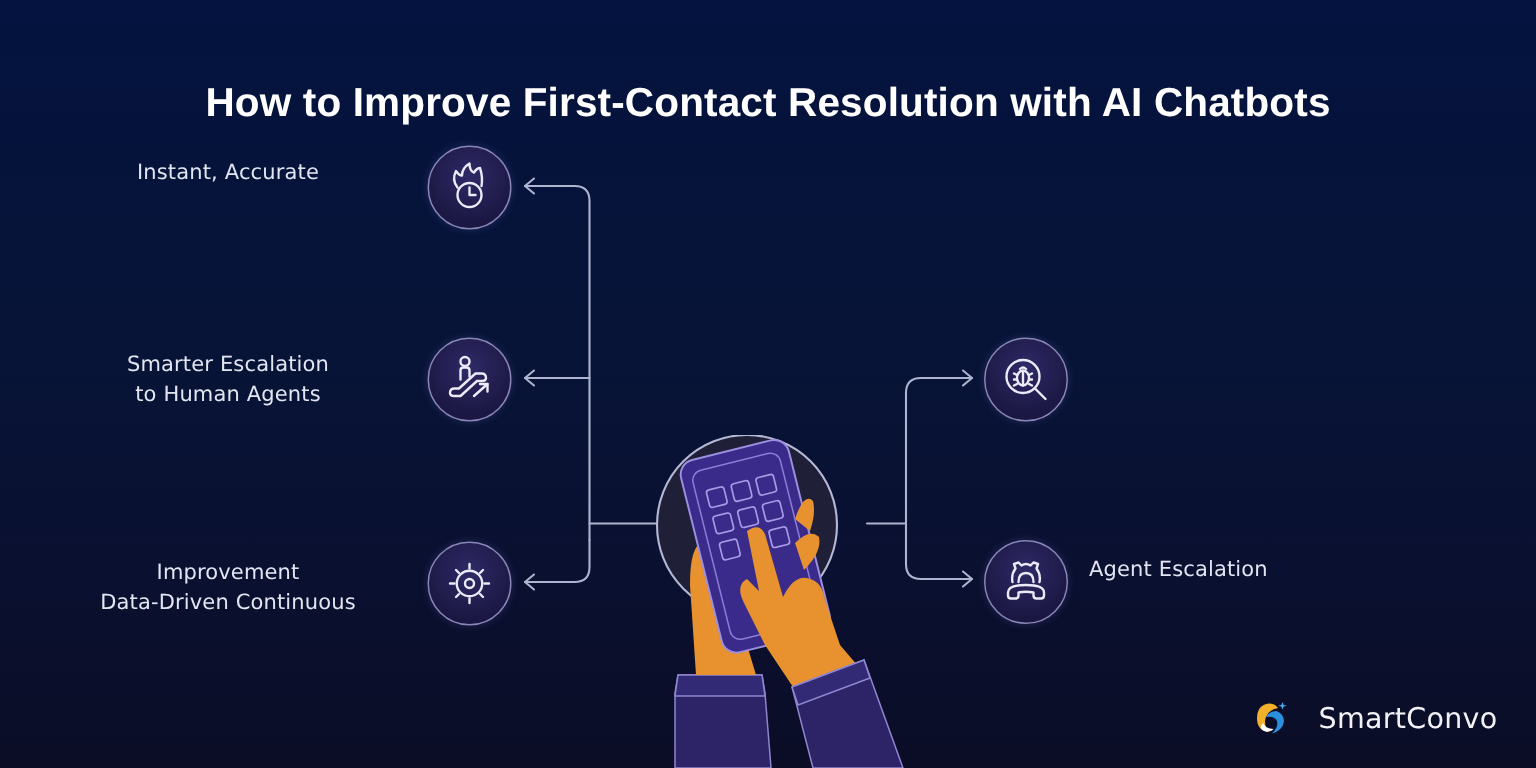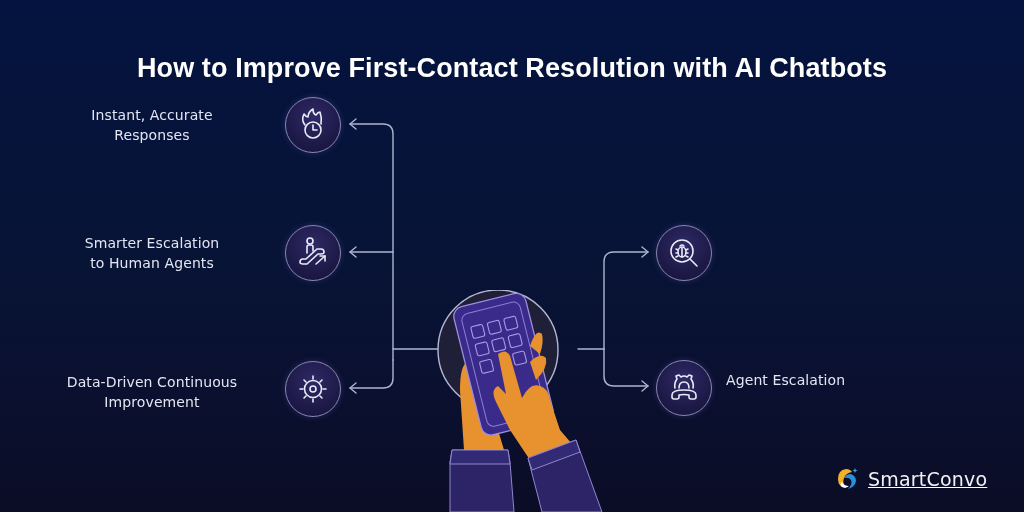--- a/index.html
+++ b/index.html
@@ -23,21 +23,21 @@
   .label.right { text-align:left; width:260px; }
   .label span { display:block; white-space:nowrap; }
   .icon-circle {
     position:absolute; width:54px; height:54px; border-radius:50%;
     border:1.5px solid #8a86b8;
     background: radial-gradient(circle at 50% 35%, #2e2a66 0%, #1e1a48 60%, #15123a 100%);
     box-shadow: 0 0 6px rgba(120,110,200,0.25);
   }
   .icon-circle svg { position:absolute; left:0; top:0; width:54px; height:54px; }
   .center-illus { position:absolute; left:380px; top:290px; width:260px; height:222px; }
-  .logo { position:absolute; left:834px; top:466px; display:flex; align-items:center; gap:8px;text-decoration:underline; }
+  .logo { position:absolute; left:834px; top:466px; display:flex; align-items:center; gap:19px; }
   .logo-text { font-family:"DejaVu Sans", sans-serif; font-size:19px; color:#f2f2f6; letter-spacing:0.2px; }
 </style>
 </head>
 <body>
 
 <div class="title">How to Improve First-Contact Resolution with AI Chatbots</div>
 
 <svg class="connectors" viewBox="0 0 1024 512">
   <g fill="none" stroke="#aeb4d0" stroke-width="1.4" stroke-linecap="round" stroke-linejoin="round">
 
@@ -54,21 +54,20 @@
     <path d="M604 349 L604 376 Q604 386 614 386 L648 386"></path>
     <path d="M578 349 L604 349"></path>
 
     <path d="M642 247 L648 252 L642 257"></path>
     <path d="M642 381 L648 386 L642 391"></path>
   </g>
 </svg>
 
 <div class="label left" style="left:32px; top:105px;">
   <span>Instant, Accurate</span>
-  <span>Responses</span>
 </div>
 <div class="icon-circle" style="left:285px; top:97px;">
   <svg viewBox="0 0 54 54" fill="none" stroke="#ece9f8" stroke-width="1.6" stroke-linecap="round" stroke-linejoin="round">
     <path d="M19 27 Q15 22 18 16 Q20 19 22 19 Q22 14 27 11 Q27 16 30 17 Q32 14 34 14 Q36 20 35 26"></path>
     <circle cx="27" cy="32" r="8"></circle>
     <path d="M27 27 L27 32 L31 32"></path>
   </svg>
 </div>
 
 <div class="label left" style="left:32px; top:233px;">
@@ -79,22 +78,22 @@
   <svg viewBox="0 0 54 54" fill="none" stroke="#ece9f8" stroke-width="1.6" stroke-linecap="round" stroke-linejoin="round">
     <circle cx="24" cy="15" r="3"></circle>
     <path d="M21 27 L21 21 Q21 19 23 19 L25 19 Q27 19 27 21 L27 25"></path>
     <path d="M14 36 Q14 33 17 33 L20 33 L31 23 L35 23 Q38 23 38 26 Q38 28 35 28 L32 28 L21 38 L17 38 Q14 38 14 36 Z"></path>
     <path d="M30 38 L39 30"></path>
     <path d="M34 30 L39 30 L39 35"></path>
   </svg>
 </div>
 
 <div class="label left" style="left:32px; top:372px;">
+  <span>Improvement</span>
   <span>Data-Driven Continuous</span>
-  <span>Improvement</span>
 </div>
 <div class="icon-circle" style="left:285px; top:361px;">
   <svg viewBox="0 0 54 54" fill="none" stroke="#ece9f8" stroke-width="1.6" stroke-linecap="round" stroke-linejoin="round">
     <circle cx="27" cy="27" r="8.5"></circle>
     <circle cx="27" cy="27" r="3"></circle>
     <path d="M27 14 L27 17 M27 37 L27 40 M14 27 L17 27 M37 27 L40 27 M18 18 L20 20 M34 34 L36 36 M36 18 L34 20 M18 36 L20 34"></path>
   </svg>
 </div>
 
 <div class="icon-circle" style="left:656px; top:225px;">

